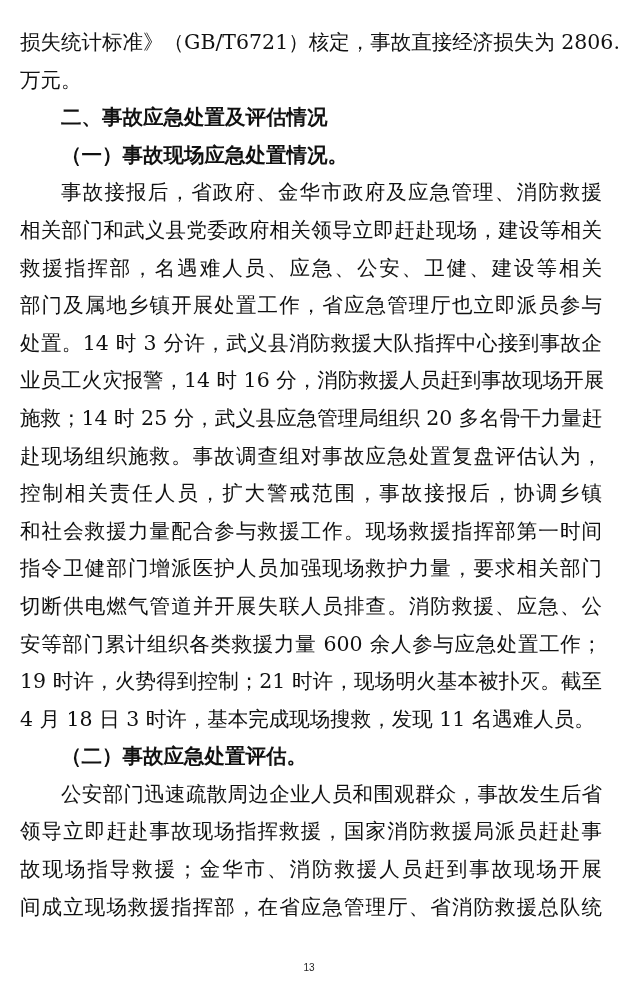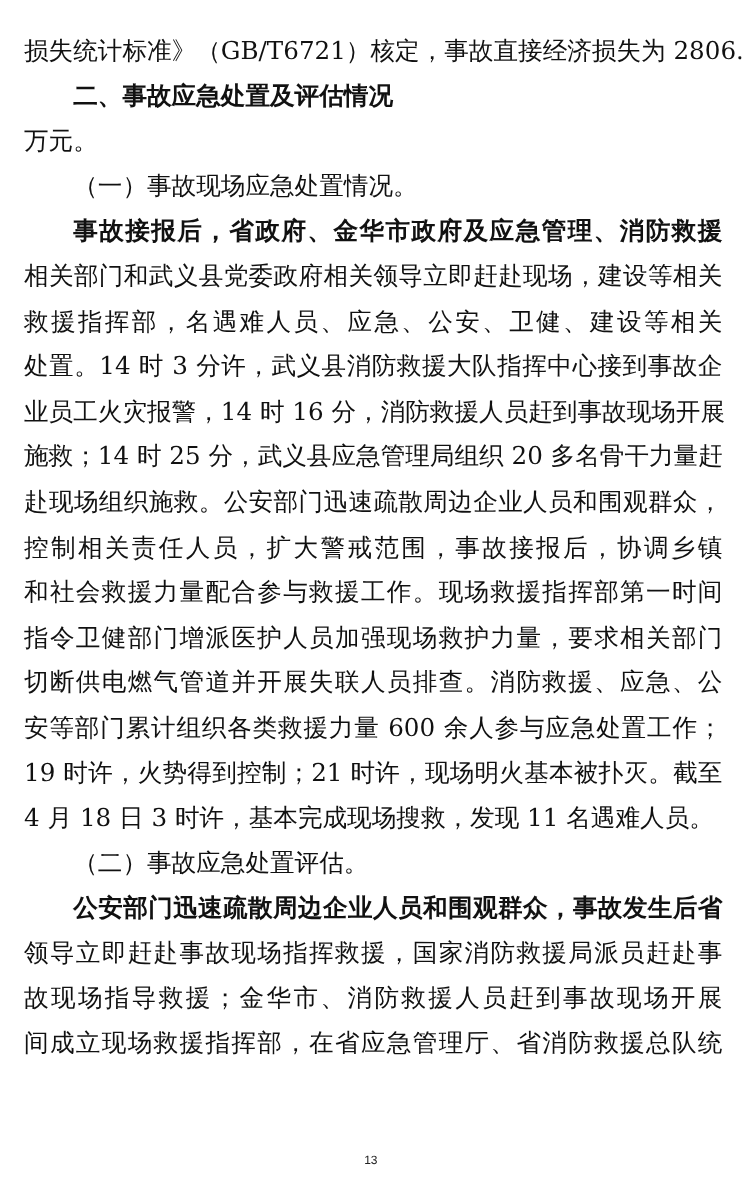--- a/index.html
+++ b/index.html
@@ -4,46 +4,47 @@
 <style>
   html, body { margin: 0; padding: 0; background: #ffffff; }
   body { width: 618px; height: 987px; position: relative; overflow: hidden; }
   .page {
     position: absolute; left: 20px; top: 24px; width: 582px;
     font-family: "DejaVu Serif", "Liberation Serif", serif;
     font-size: 20.5px; line-height: 37.6px; color: #111111;
   }
   .line { white-space: nowrap; text-align: justify; text-align-last: justify; height: 37.6px; overflow: visible; }
   .line.last { text-align-last: left; }
-  .indent { padding-left: 41px; font-weight: bold; }
+  .indent { padding-left: 41px; }
   .heading { font-family: "DejaVu Sans", "Liberation Sans", sans-serif; font-weight: bold; padding-left: 41px; text-align-last: left; }
-  .subheading { padding-left: 41px; text-align-last: left; }
+  .subheading { padding-left: 41px; text-align-last: left; font-weight: bold; }
   .page-number {
     position: absolute; top: 962px; left: 0; width: 618px; text-align: center;
     font-family: "Liberation Sans", sans-serif; font-size: 10px; color: #222222;
   }
 </style>
 </head>
 <body>
 
 <div class="page">
   <div class="line">损失统计标准》（GB/T6721）核定，事故直接经济损失为 2806.5</div>
+  <div class="line last">万元。</div>
+
   <div class="line heading">二、事故应急处置及评估情况</div>
-
-  <div class="line last">万元。</div>
 
   <div class="line subheading">（一）事故现场应急处置情况。</div>
 
   <div class="line indent">事故接报后，省政府、金华市政府及应急管理、消防救援</div>
   <div class="line">相关部门和武义县党委政府相关领导立即赶赴现场，建设等相关</div>
   <div class="line">救援指挥部，名遇难人员、应急、公安、卫健、建设等相关</div>
+  <div class="line">部门及属地乡镇开展处置工作，省应急管理厅也立即派员参与</div>
   <div class="line">处置。14 时 3 分许，武义县消防救援大队指挥中心接到事故企</div>
   <div class="line">业员工火灾报警，14 时 16 分，消防救援人员赶到事故现场开展</div>
   <div class="line">施救；14 时 25 分，武义县应急管理局组织 20 多名骨干力量赶</div>
-  <div class="line">赴现场组织施救。公安部门迅速疏散周边企业人员和围观群众，</div>
+  <div class="line">赴现场组织施救。事故调查组对事故应急处置复盘评估认为，</div>
   <div class="line">控制相关责任人员，扩大警戒范围，事故接报后，协调乡镇</div>
   <div class="line">和社会救援力量配合参与救援工作。现场救援指挥部第一时间</div>
   <div class="line">指令卫健部门增派医护人员加强现场救护力量，要求相关部门</div>
   <div class="line">切断供电燃气管道并开展失联人员排查。消防救援、应急、公</div>
   <div class="line">安等部门累计组织各类救援力量 600 余人参与应急处置工作；</div>
   <div class="line">19 时许，火势得到控制；21 时许，现场明火基本被扑灭。截至</div>
   <div class="line last">4 月 18 日 3 时许，基本完成现场搜救，发现 11 名遇难人员。</div>
 
   <div class="line subheading">（二）事故应急处置评估。</div>
 

